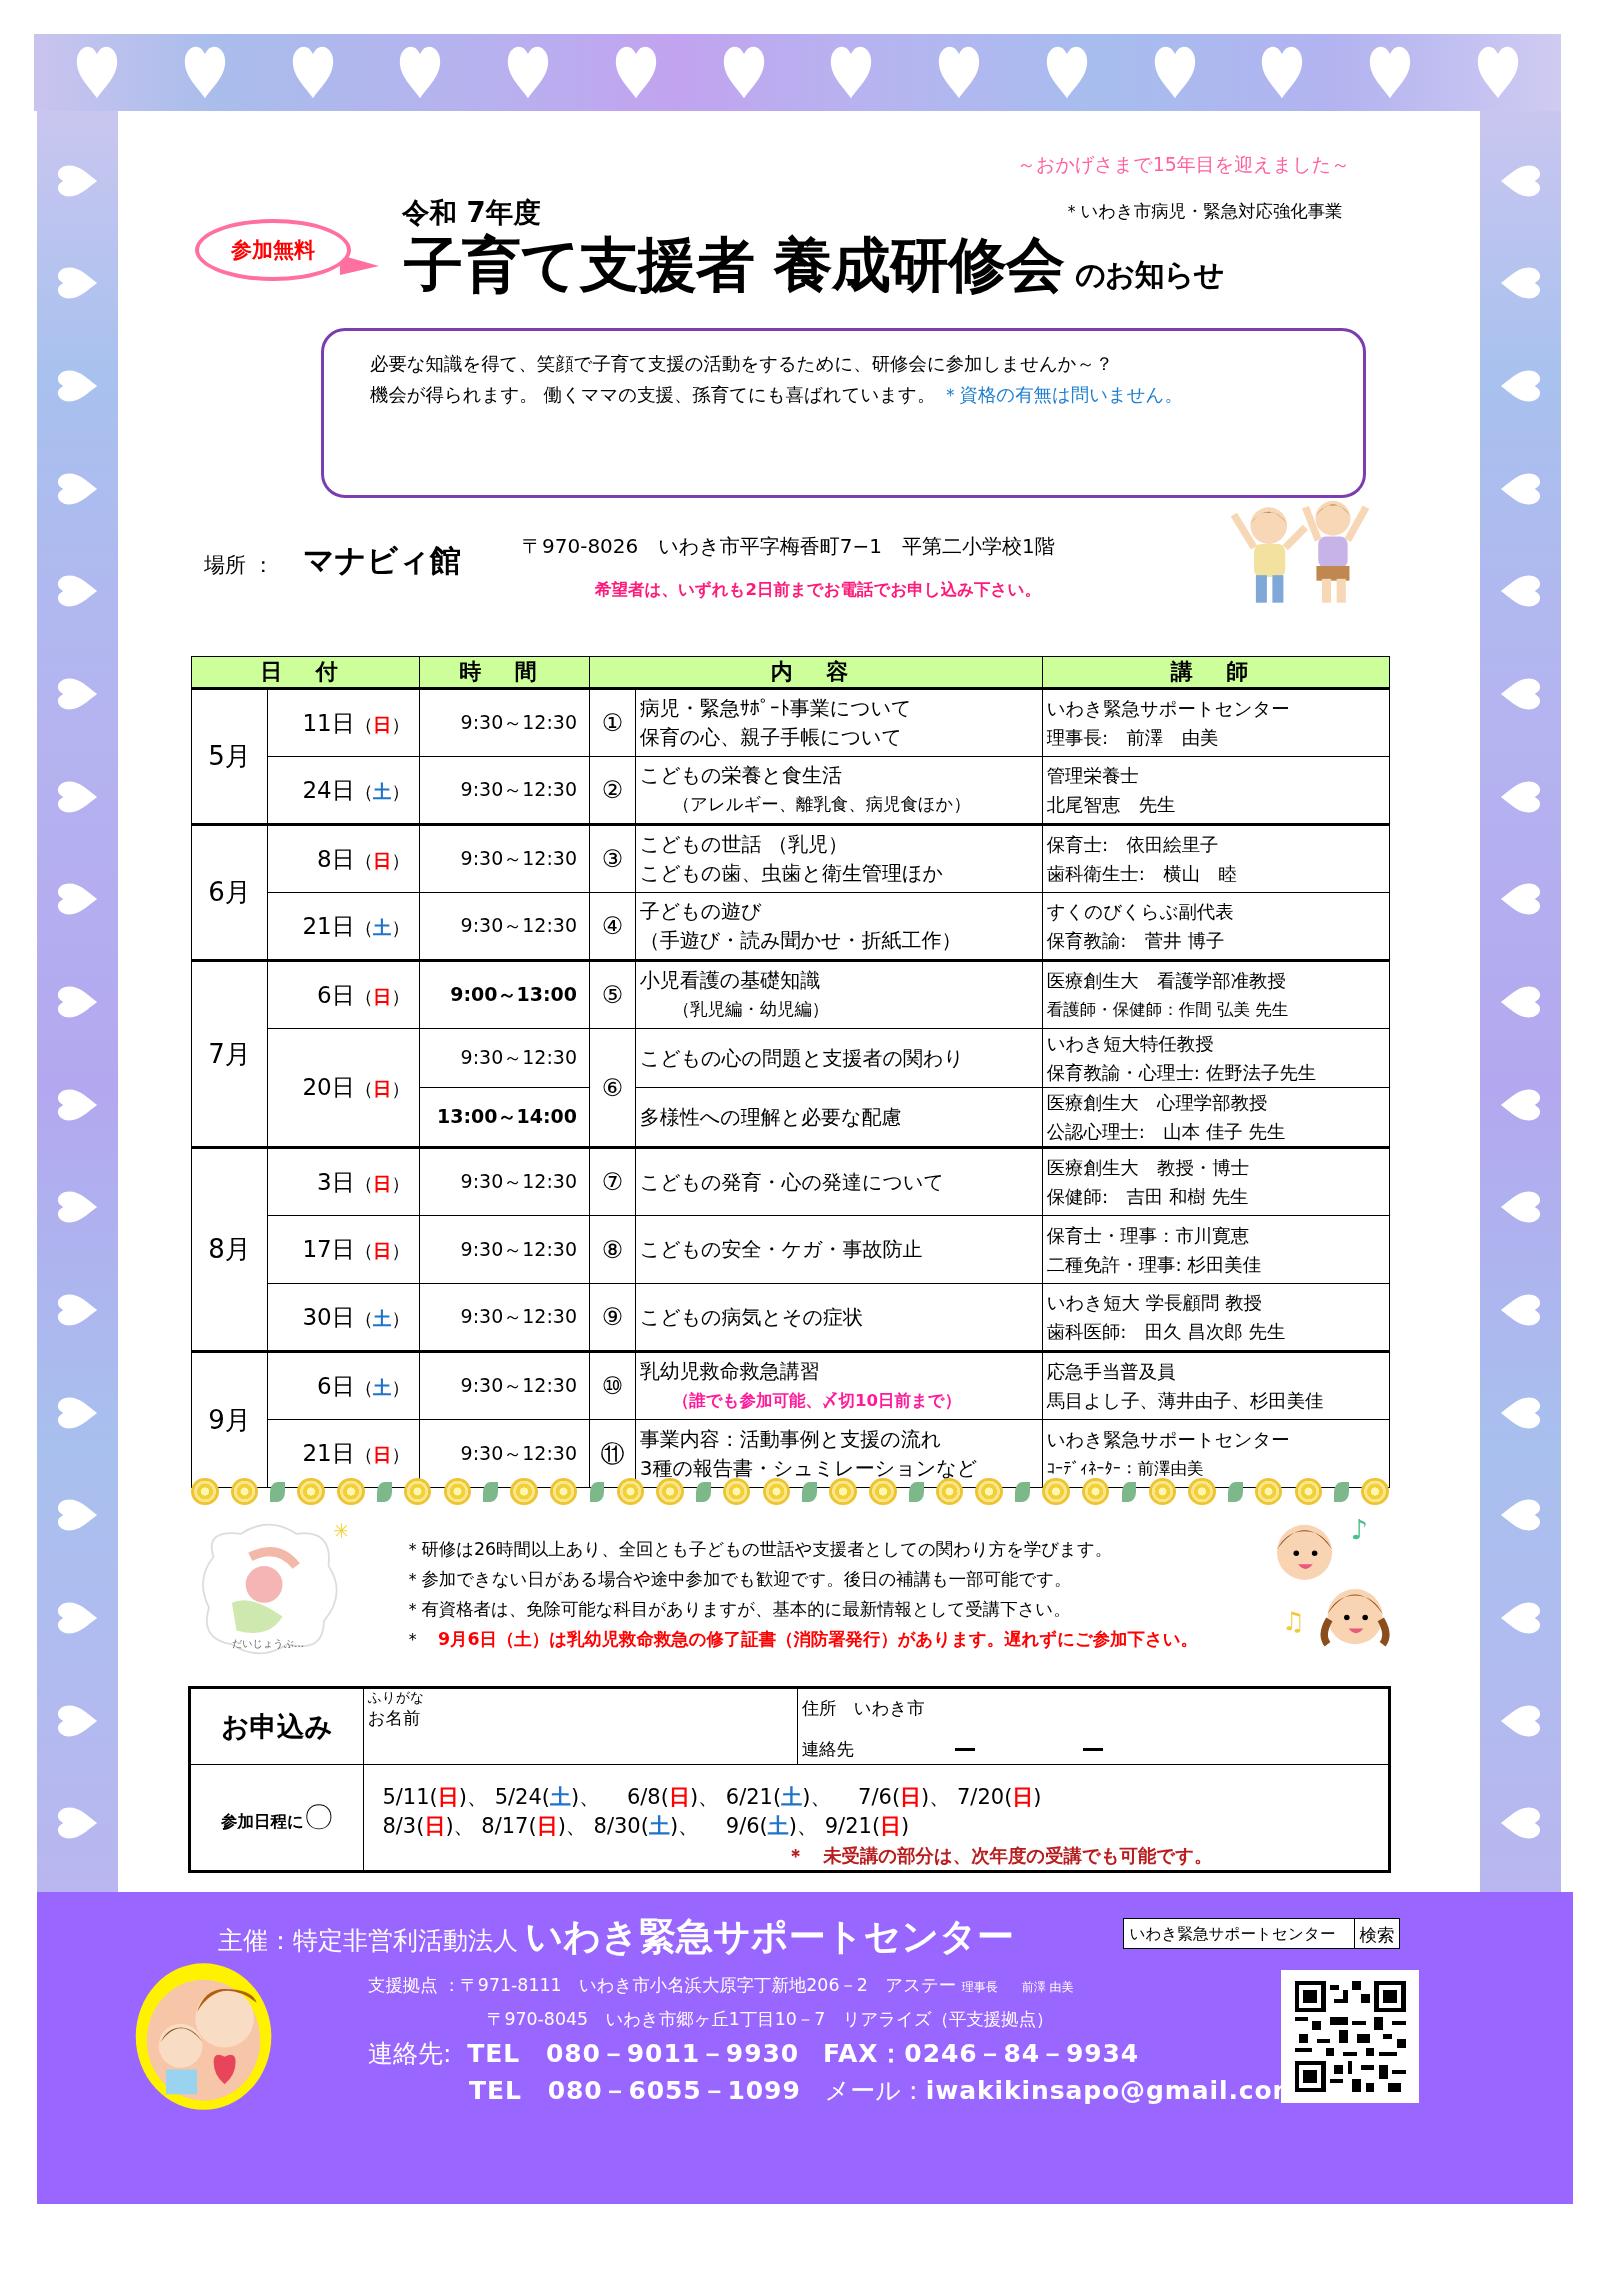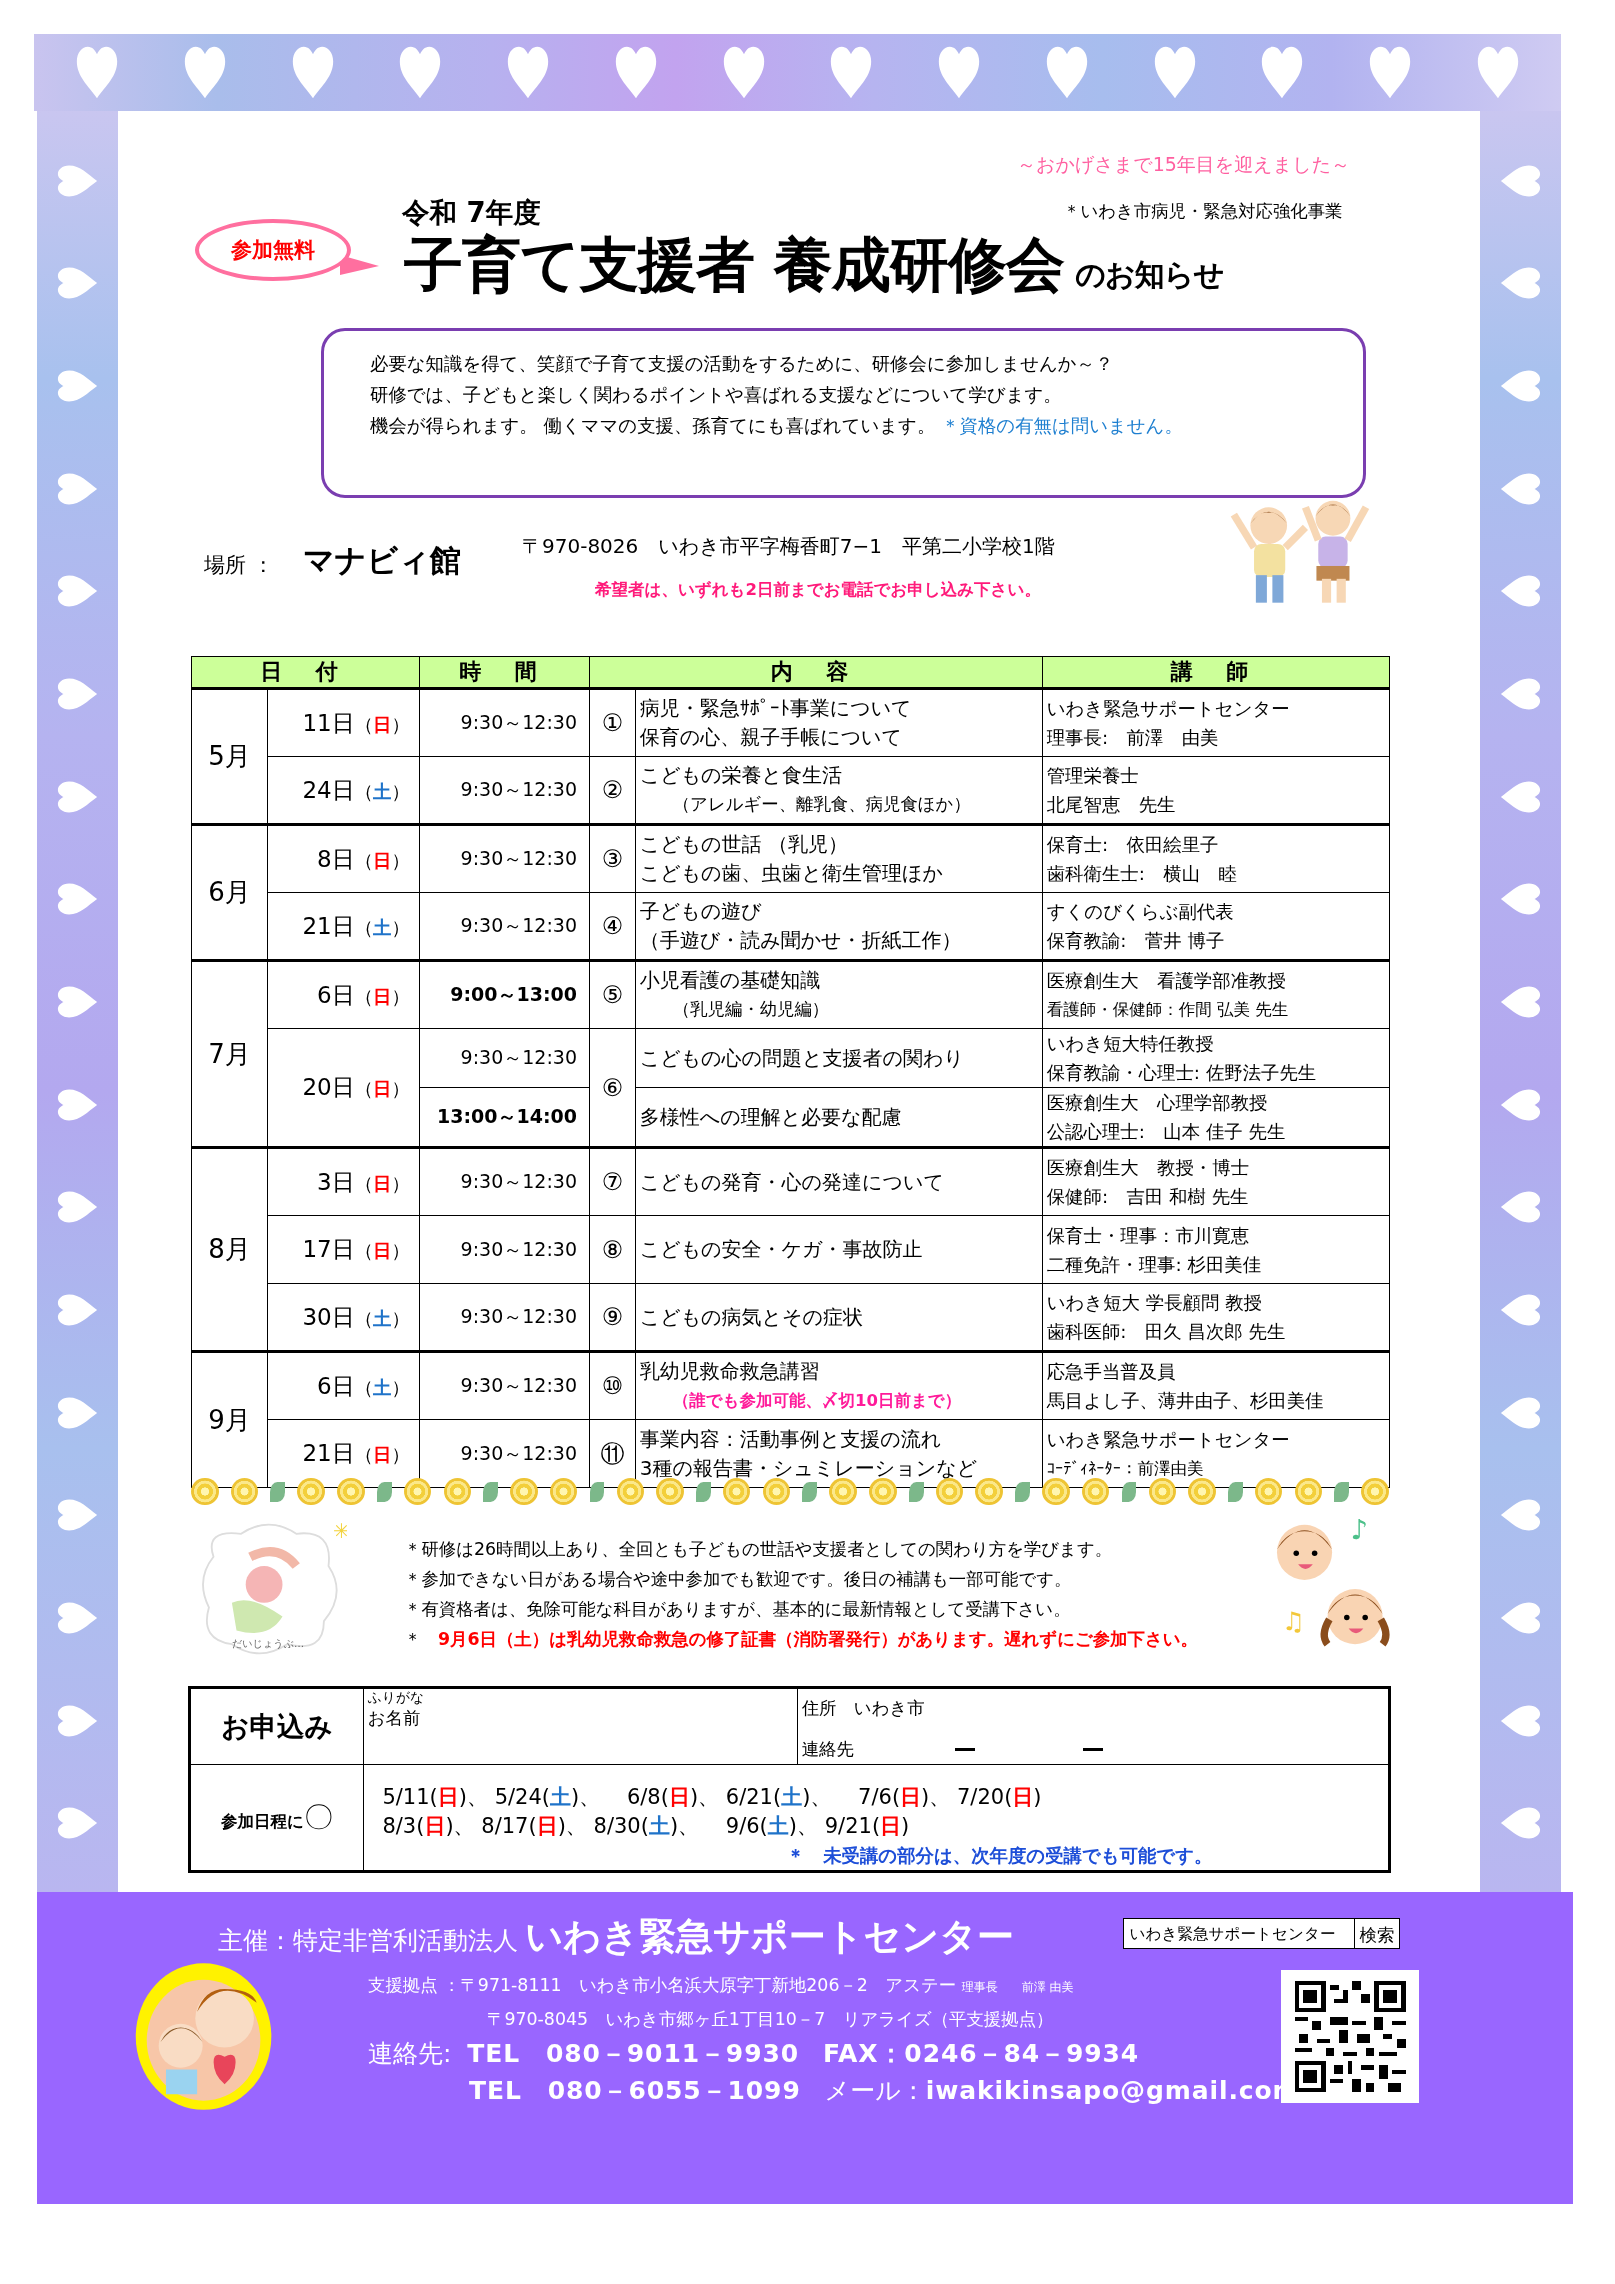--- a/index.html
+++ b/index.html
@@ -100,21 +100,21 @@
   .furigana { font-size: 13.8px; padding-left: 3.7px; line-height: 16.5px; }
   .name-label { font-size: 17.4px; padding-left: 3.7px; }
   .addr-label { font-size: 17.4px; padding: 7.3px 0 0 3.7px; }
   .contact-label { font-size: 17.4px; padding: 16.5px 0 0 3.7px; }
   .contact-label .dash { display: inline-block; width: 20px; height: 2.8px; background: #000; vertical-align: middle; margin-left: 101px; }
   .contact-label .dash + .dash { margin-left: 108px; }
   .schedule-label { font-size: 16.5px; font-weight: bold; text-align: center; vertical-align: middle !important; white-space: nowrap; }
   .schedule-label .circle { font-size: 29px; font-weight: normal; }
   .schedule-dates { font-size: 21px; padding: 18.4px 0 0 18.4px; line-height: 29px; white-space: nowrap; }
   .schedule-dates .gap { display: inline-block; width: 20px; }
-  .next-year { color: #1d4ed8; font-weight: bold; font-size: 18.4px; padding-left: 404px; }
+  .next-year { color: #b91c1c; font-weight: bold; font-size: 18.4px; padding-left: 404px; }
 
   
   .footer { position: absolute; left: 37px; top: 1892px; width: 1536px; height: 312px; background: #9966ff; color: #fff; }
   .footer .org-line { position: absolute; left: 181px; top: 20px; font-size: 25px; white-space: nowrap; font-family: Liberation Serif, serif; }
   .footer .org-line .name { font-size: 37px; font-weight: bold; margin-left: 7.3px; }
   .footer .search-box { position: absolute; left: 1086px; top: 26px; width: 277px; height: 31px; background: #fff; border: 1.8px solid #000; display: flex; color: #000; }
   .footer .search-box .q { flex: 1; font-size: 15.6px; padding: 4.6px 5.5px; border-right: 1.8px solid #000; }
   .footer .search-box .btn { width: 44px; font-size: 17.4px; text-align: center; padding-top: 3.7px; }
   .footer .base1 { position: absolute; left: 331px; top: 81px; font-size: 17.4px; white-space: nowrap; }
   .footer .base1 .small { font-size: 12px; }
@@ -380,21 +380,20 @@
 <div class="reiwa">令和 7年度</div>
 <div class="project-note">＊いわき市病児・緊急対応強化事業</div>
 <div class="free-badge-tail"></div>
 <div class="free-badge">
     <span>参加無料</span>
   </div>
 <div class="main-title"><span>子育て支援者 養成研修会</span><span class="suffix">のお知らせ</span></div>
 
 <div class="intro-box">
   <div>必要な知識を得て、笑顔で子育て支援の活動をするために、研修会に参加しませんか～？</div>
-  <div>研修では、子どもと楽しく関わるポイントや喜ばれる支援などについて学びます。</div>
   <div><span>機会が得られます。 働くママの支援、孫育てにも喜ばれています。 </span><span class="accent">＊資格の有無は問いません。</span></div>
 </div>
 
 <svg class="kids-illust" viewBox="0 0 170 135">
   <circle cx="52" cy="42" r="20" fill="#f7d7b5"></circle>
     <path d="M32 40 Q52 14 72 40 Q62 26 52 28 Q42 26 32 40Z" fill="#a0693a"></path>
   <rect x="36" y="62" width="34" height="36" rx="8" fill="#f3e1a0"></rect>
     <rect x="38" y="96" width="12" height="30" fill="#7fa8d8"></rect>
     <rect x="56" y="96" width="12" height="30" fill="#7fa8d8"></rect>
   <path d="M36 66 L14 30" stroke="#f7d7b5" stroke-width="8"></path>

